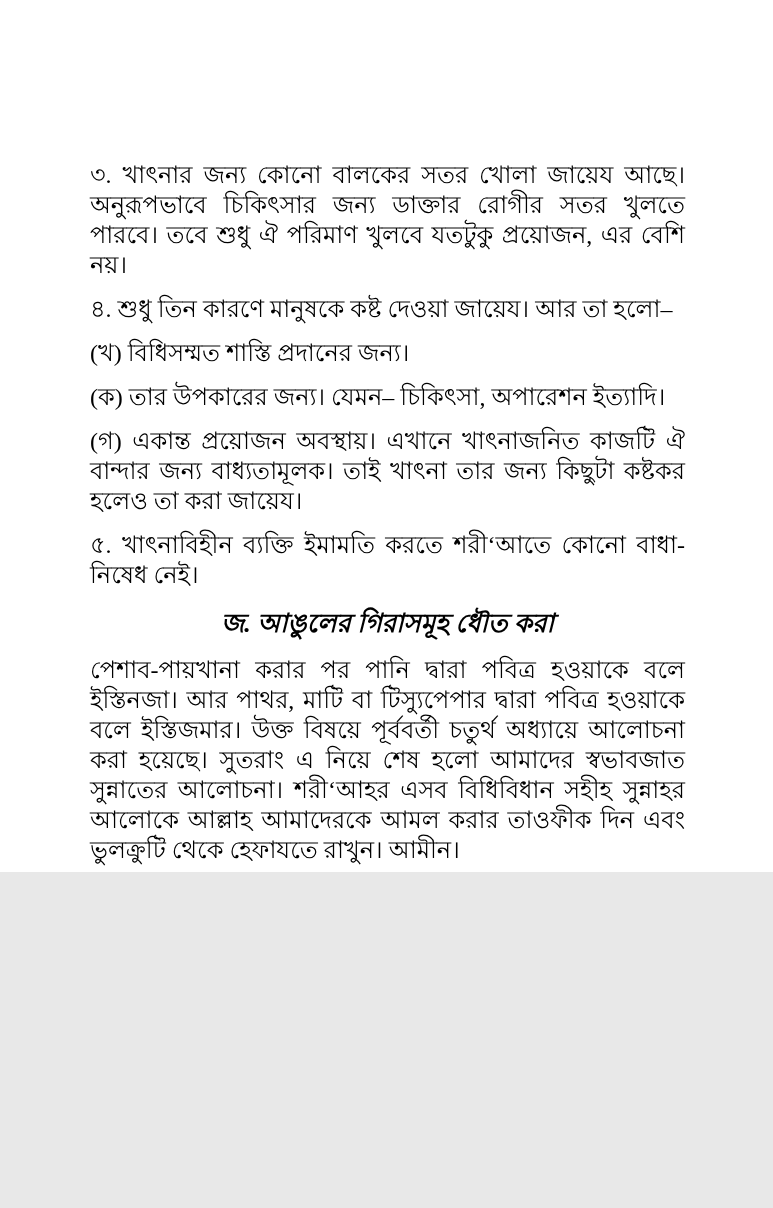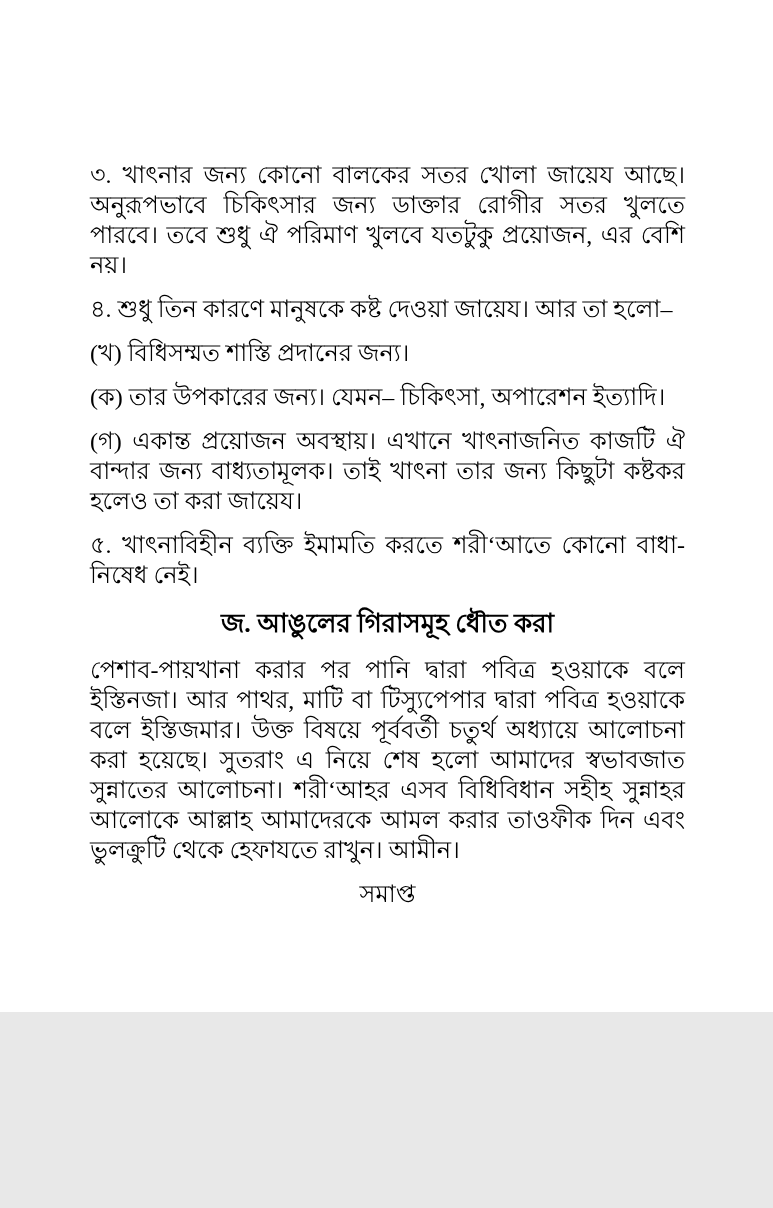--- a/index.html
+++ b/index.html
@@ -3,21 +3,21 @@
 <meta charset="utf-8">
 <style>
   html, body {
     margin: 0;
     padding: 0;
     background: #e8e8e8;
   }
   .page {
     position: relative;
     width: 773px;
-    height: 1012px;
+    height: 872px;
     margin: 0 auto;
     background: #ffffff;
     color: #000000;
     font-family: "Liberation Serif", "DejaVu Serif", serif;
     overflow: hidden;
   }
   .content {
     position: absolute;
     left: 90px;
     top: 160px;
@@ -30,20 +30,21 @@
     text-justify: inter-word;
     margin: 0 0 14px 0;
   }
   .section-heading {
     font-weight: bold;
     text-align: right;
     text-align-last: center;
     font-size: 26px;
     line-height: 34px;
     margin: 17px 0 14px 0;
+    font-style: italic;
   }
   .end-mark {
     text-align: center;
     text-align-last: center;
     margin-top: 8px;
     margin-bottom: 8px;
   }
   .footer {
     position: absolute;
     left: 90px;

